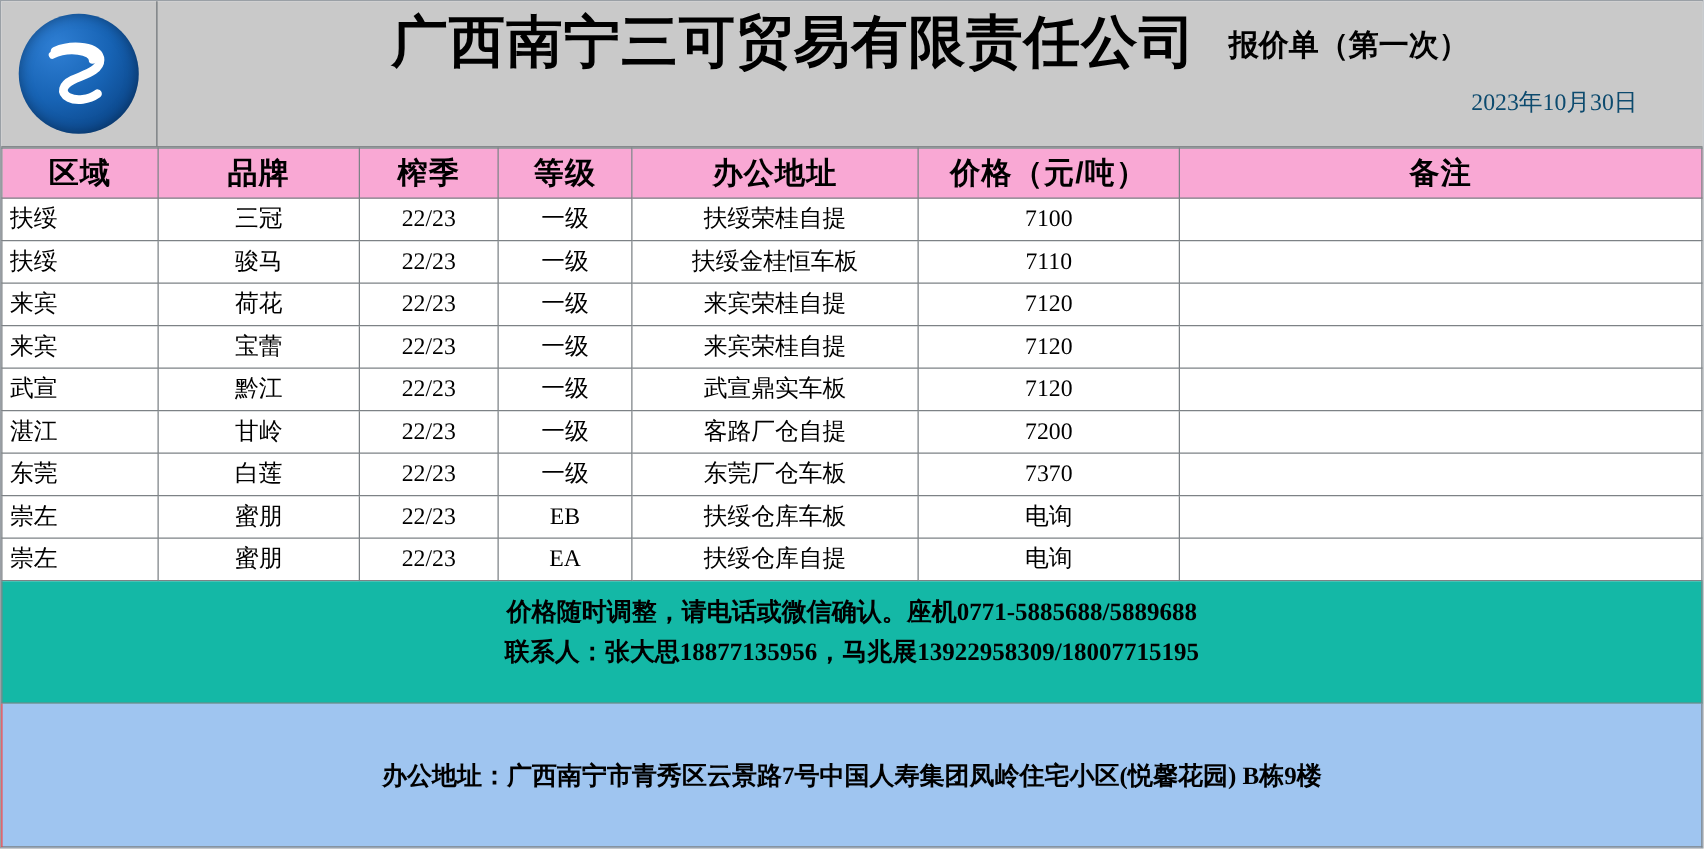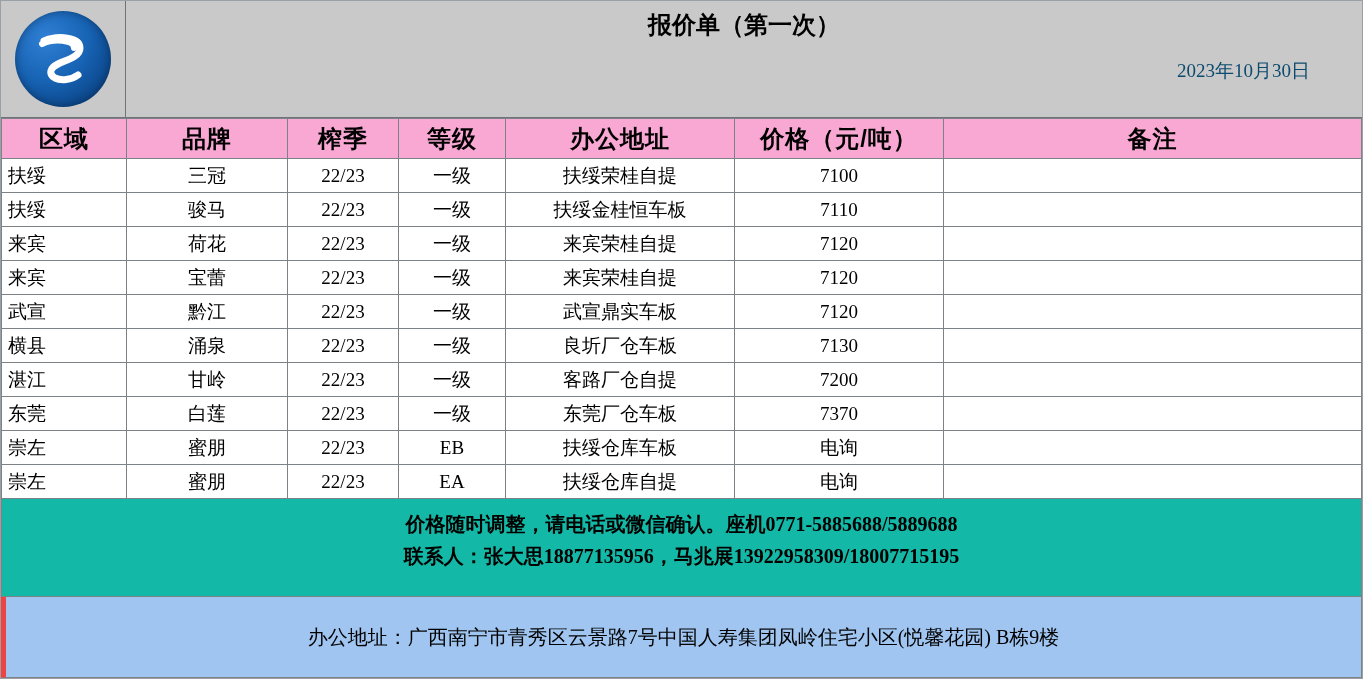--- a/index.html
+++ b/index.html
@@ -141,49 +141,50 @@
   }
   .notes .line {
     font-size: 20px;
     line-height: 32px;
     color: #000;
     font-family: "Liberation Serif", "DejaVu Serif", serif;
     font-weight: bold;
   }
   .address {
     background: #9fc5f0;
-    border-left: 5px solid #ef4444;
+    border-left: 1px solid #ef4444;
     border-right: 1px solid #7d8286;
     border-bottom: 1px solid #7d8286;
     box-sizing: border-box;
     flex: 1;
     display: flex;
     align-items: center;
     justify-content: center;
     font-size: 20px;
-    font-weight: normal;
+    font-weight: bold;
     color: #000;
   }
 </style>
 </head>
 <body>
 
 <div class="sheet">
 
   <div class="header">
     <div class="logo-cell">
       <div class="logo">
         <svg width="70" height="70" viewBox="0 0 70 70" aria-hidden="true">
           <path d="M16 17 C30 11, 52 13, 52 24 C52 33, 38 36, 30 40 C22 44, 20 50, 27 54 C33 57, 43 56, 50 51" fill="none" stroke="#ffffff" stroke-width="7" stroke-linecap="round"></path>
           <path d="M14 20 C26 14, 46 16, 46 24" fill="none" stroke="#ffffff" stroke-width="6" stroke-linecap="round"></path>
         </svg>
       </div>
     </div>
     <div class="header-main">
       <div class="title-row">
+        <div class="company-title">广西南宁三可贸易有限责任公司</div>
         <div class="doc-kind">报价单（第一次）</div>
       </div>
       <div class="date-row">2023年10月30日</div>
     </div>
   </div>
 
   <table class="quote">
     <colgroup>
       <col class="col-region">
         <col class="col-brand">
@@ -244,29 +245,20 @@
       <tr>
         <td class="region">武宣</td>
         <td>黔江</td>
         <td>22/23</td>
         <td>一级</td>
         <td>武宣鼎实车板</td>
         <td>7120</td>
         <td></td>
       </tr>
       <tr>
-        <td class="region">横县</td>
-        <td>涌泉</td>
-        <td>22/23</td>
-        <td>一级</td>
-        <td>良圻厂仓车板</td>
-        <td>7130</td>
-        <td></td>
-      </tr>
-      <tr>
         <td class="region">湛江</td>
         <td>甘岭</td>
         <td>22/23</td>
         <td>一级</td>
         <td>客路厂仓自提</td>
         <td>7200</td>
         <td></td>
       </tr>
       <tr>
         <td class="region">东莞</td>

